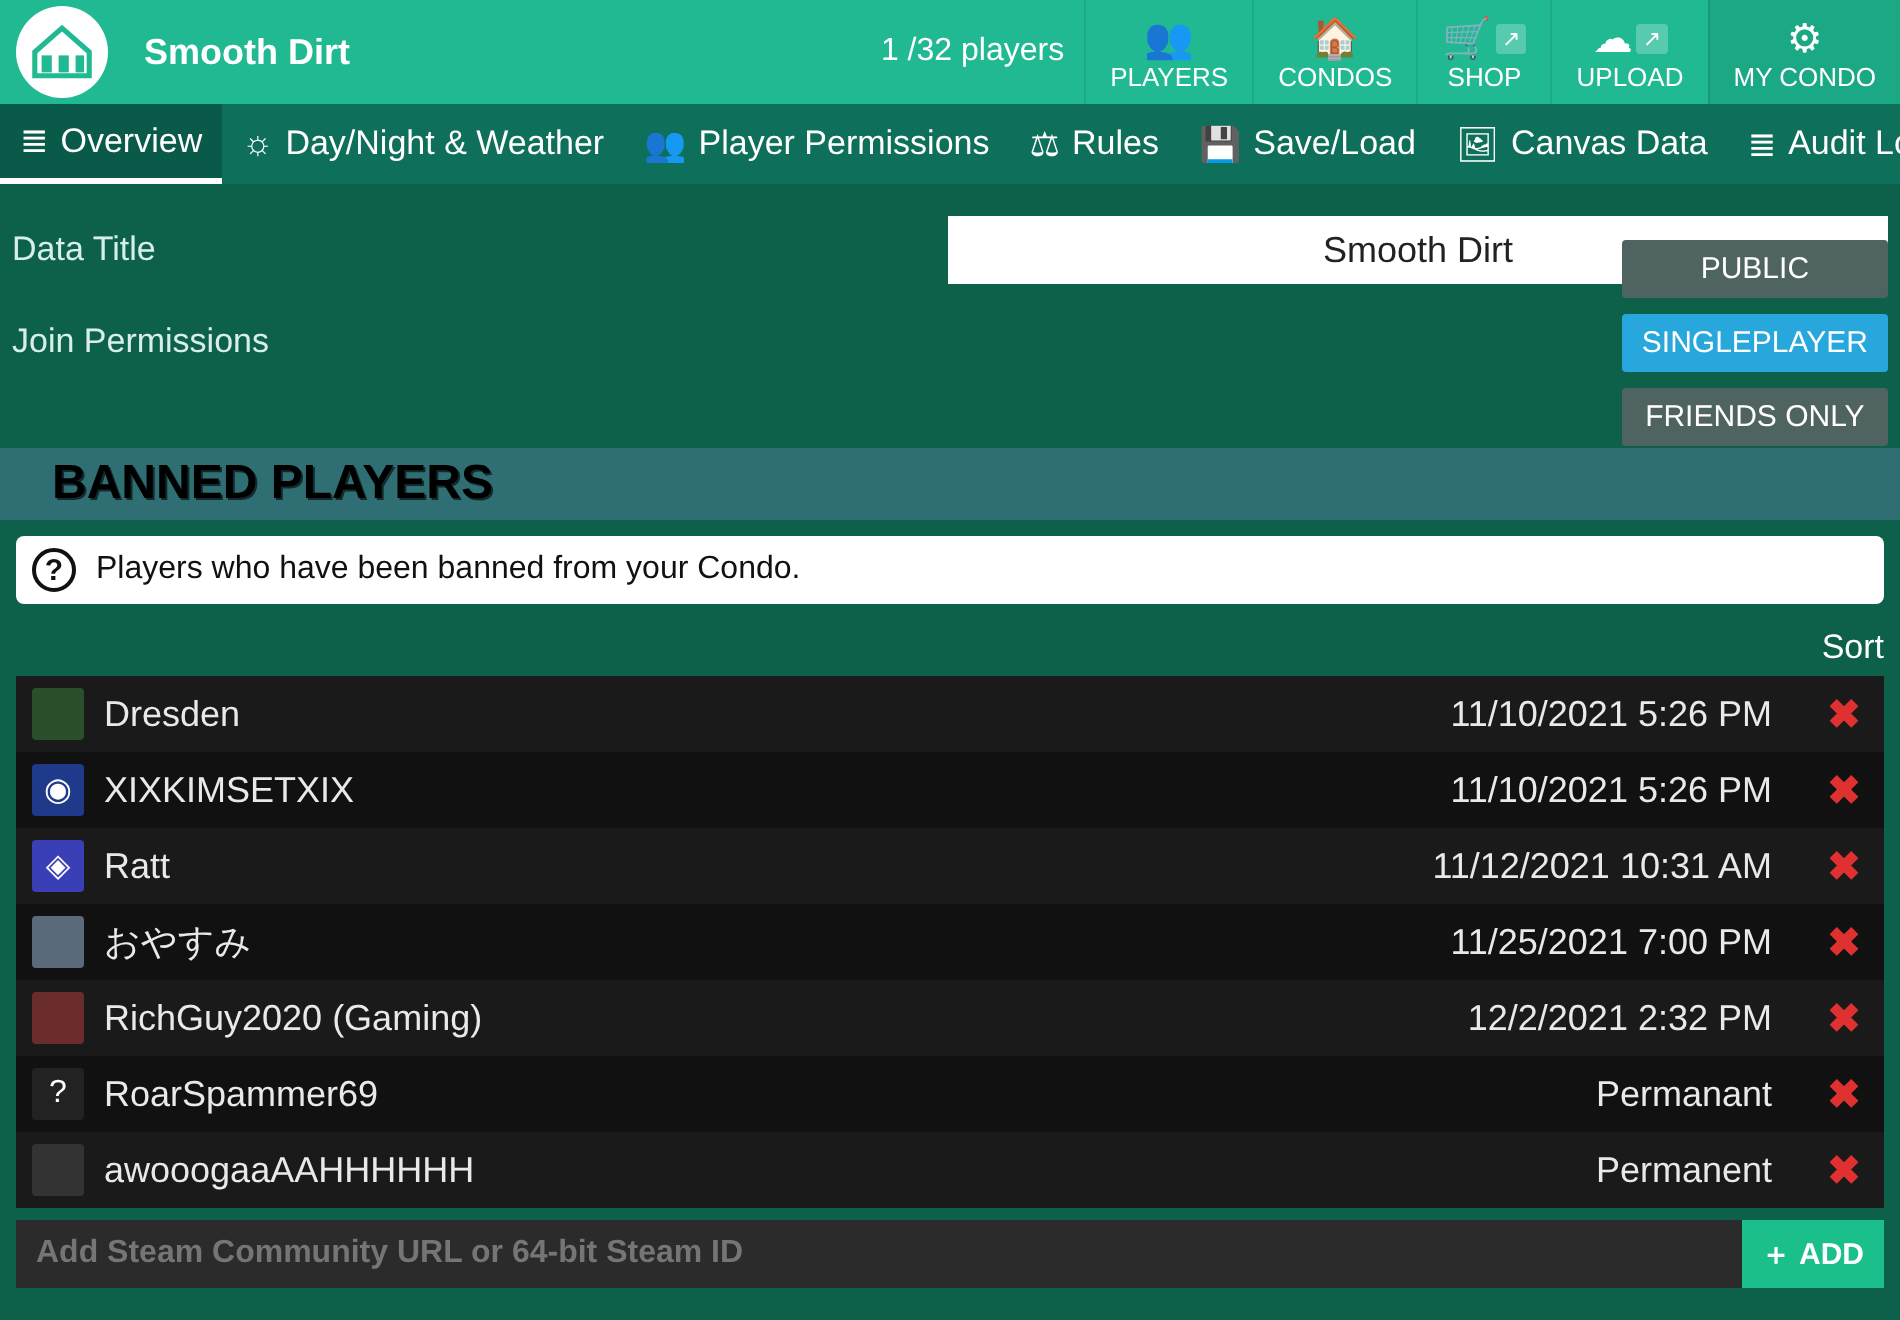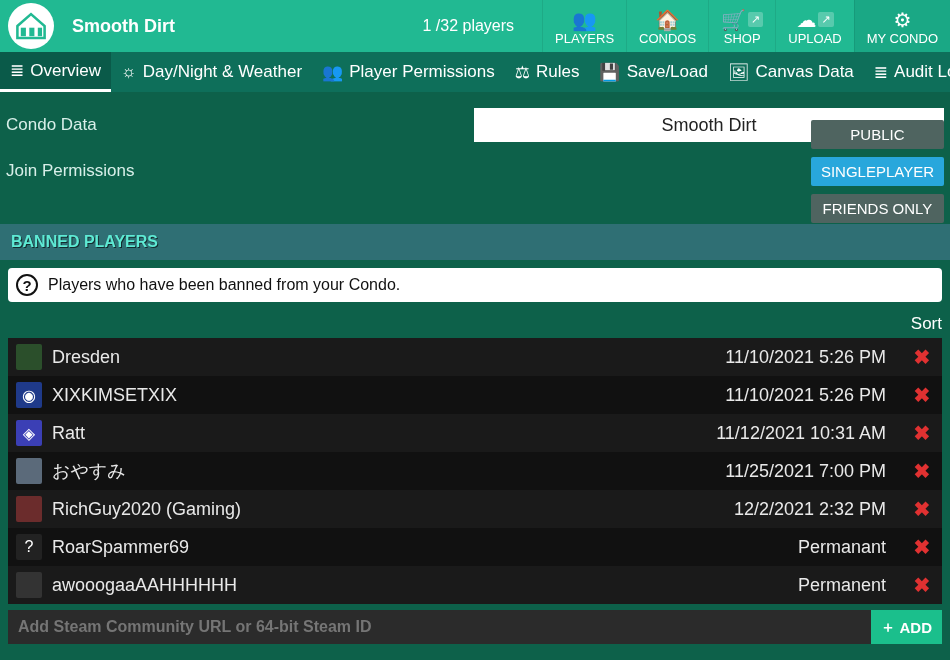--- a/index.html
+++ b/index.html
@@ -17,21 +17,21 @@
   }
   .logo-wrap {
     width: 62px; height: 52px; display: flex; align-items: center; justify-content: center;
   }
   .logo {
     width: 46px; height: 46px; border-radius: 50%; background: #fff;
     display: flex; align-items: center; justify-content: center;
   }
   .logo svg { width: 34px; height: 34px; }
   .app-title { font-weight: bold; margin-left: 10px; white-space: nowrap; }
-  .player-count { margin-left: auto; margin-right: 28px; font-size: 16px; }
+  .player-count { margin-left: auto; margin-right: 10px; font-size: 16px; }
   .topnav { display: flex; height: 52px; align-items: stretch; }
   .topnav-item {
     display: flex; flex-direction: column; align-items: center; justify-content: center;
     padding: 4px 12px 2px; font-size: 13px; cursor: pointer; color: #fff;
     border-left: 1px solid rgba(0,0,0,0.08);
   }
   .topnav-item.active { background: #1aa885; }
   .topnav-item .ico { font-size: 20px; height: 22px; display: flex; align-items: center; gap: 2px; }
   .ext-icon { font-size: 11px; background: rgba(255,255,255,0.25); padding: 1px 3px; border-radius: 2px; }
 
@@ -58,22 +58,22 @@
   }
   .join-btns { margin-left: auto; display: flex; gap: 8px; flex-direction: column; }
   .join-btn {
     padding: 6px 10px; font-size: 15px; color: #fff; background: #4f6460;
     border: none; cursor: pointer; border-radius: 2px;
   }
   .join-btn.active { background: #28a7dc; }
 
   
   .section-hdr {
-    height: 36px; background: #2f6f74; color: #5eead4; font-size: 16px;
-    font-weight: bold; display: flex; align-items: center; padding: 0 11px;
+    height: 36px; background: #2f6f74; color: #000000; font-size: 24px;
+    font-weight: bold; display: flex; align-items: center; padding: 0 26px;
     text-shadow: 1px 1px 0 rgba(0,0,0,0.6);
   }
   .section-desc {
     margin: 8px; background: #fff; color: #111; border-radius: 4px;
     display: flex; align-items: center; padding: 6px 8px; font-size: 16px;
     gap: 10px;
   }
   .help-icon {
     width: 22px; height: 22px; border-radius: 50%; border: 2px solid #111;
     display: flex; align-items: center; justify-content: center; font-weight: bold; font-size: 15px;
@@ -200,21 +200,21 @@
     </div>
   <div class="tab-spacer"></div>
   <div class="tab">
     <span class="tico">≣</span>
     <span>Audit Log</span>
   </div>
 </div>
 
 <div class="configs">
   <div class="cfg-row">
-    <div class="cfg-label">Condo Data</div>
+    <div class="cfg-label">Data Title</div>
     <input class="cfg-title-input" value="Smooth Dirt" style="">
   </div>
   <div class="cfg-row">
     <div class="cfg-label">Join Permissions</div>
     <div class="join-btns" id="joinbtns">
         <button class="join-btn">PUBLIC</button>
         <button class="join-btn active">SINGLEPLAYER</button>
         <button class="join-btn">FRIENDS ONLY</button>
       </div>
   </div>

